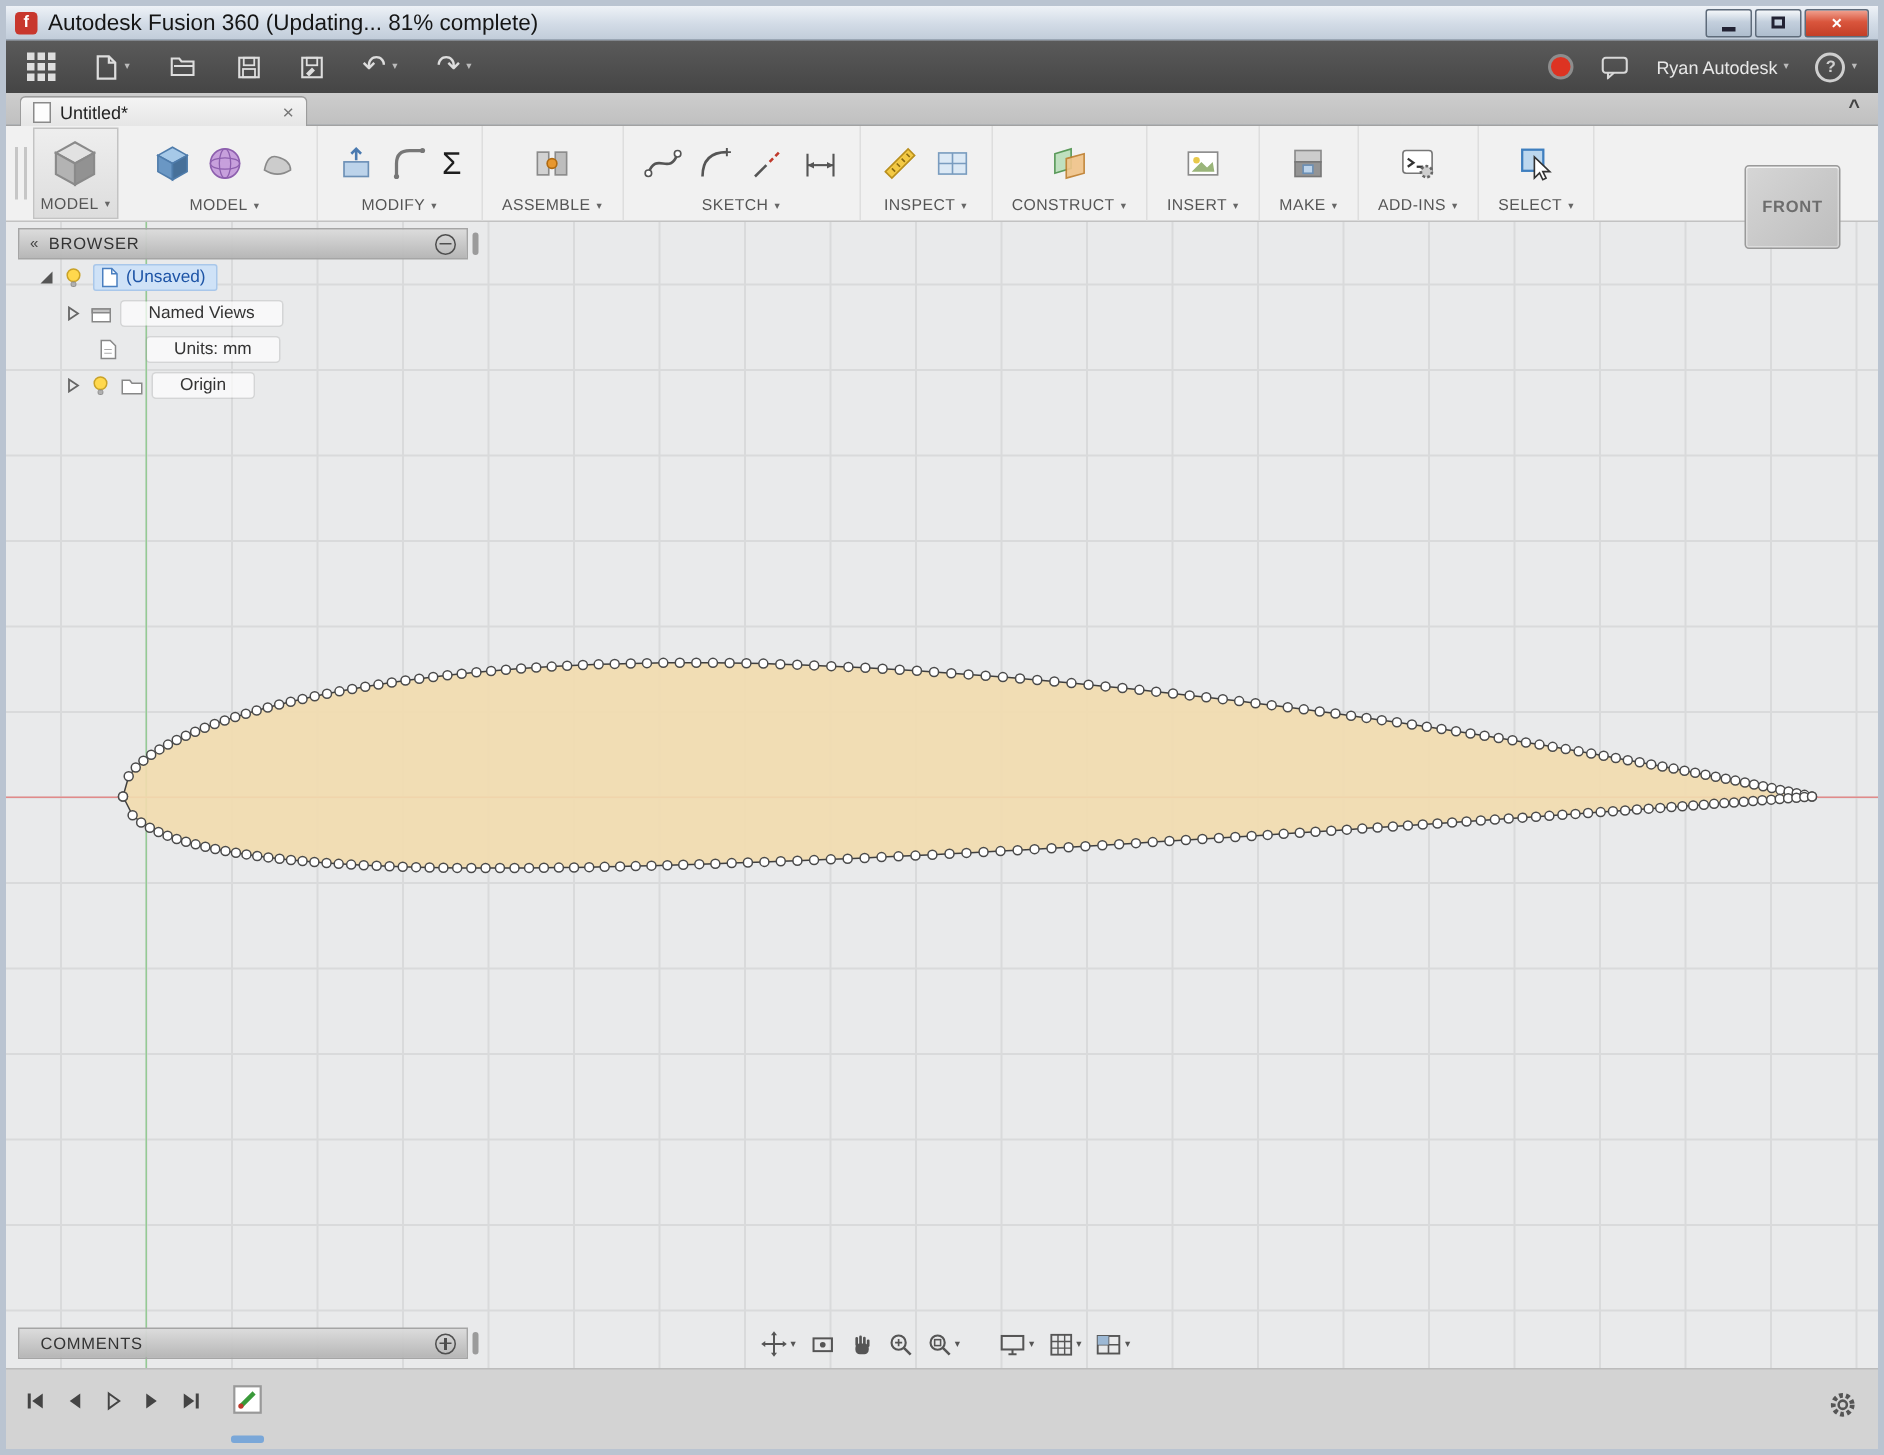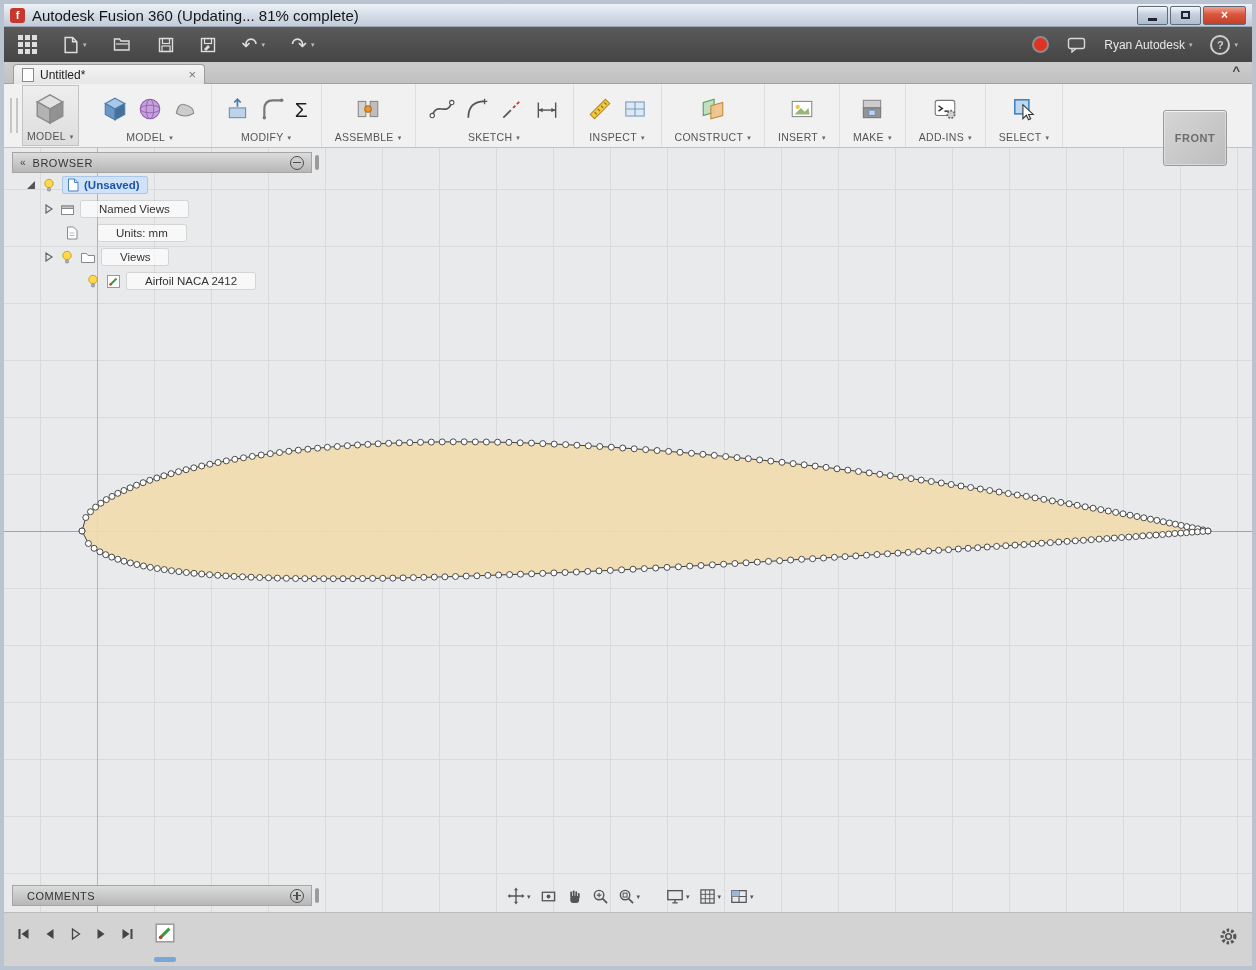--- a/index.html
+++ b/index.html
@@ -87,21 +87,21 @@
   .hdr-chevrons { font-size:10px; color:#444; line-height:1; }
   .circle-op { width:12px; height:12px; border:1.3px solid #4e4e4e; border-radius:50%; position:relative; cursor:pointer; }
   .circle-op::before { content:""; position:absolute; left:2px; right:2px; top:50%; height:1.4px; margin-top:-0.7px; background:#4e4e4e; }
   .circle-op.plus::after { content:""; position:absolute; top:2px; bottom:2px; left:50%; width:1.4px; margin-left:-0.7px; background:#4e4e4e; }
   .panel-grip { position:absolute; right:-8px; top:2px; width:4px; height:15px; background:#9b9b9b; border-radius:2px; }
   .brow { display:flex; align-items:center; height:24px; gap:6px; cursor:pointer; }
   .brow .pill { background:rgba(253,253,253,.72); border-radius:2px; padding:2px 18px; font-size:11.5px;
     color:#333; box-shadow:0 0 0 1px rgba(150,150,150,.25); white-space:nowrap; }
   .sel-box { display:flex; align-items:center; gap:5px; background:#cfe2f7; border:1px solid #a9c7ea;
     border-radius:2px; padding:1px 7px 1px 4px; }
-  .sel-box .root-label { color:#1d54a6; font-weight:bold; font-size:11.5px; }
+  .sel-box .root-label { color:#1d54a6; font-weight:normal; font-size:11.5px; }
   .ind-root { padding-left:14px; } .ind-1 { padding-left:32px; } .ind-units { padding-left:54px;gap:20px; } .ind-2 { padding-left:74px; }
 
   
   .comments { position:absolute; left:12px; top:885px; width:300px; z-index:7; }
 
   
   .navbar { position:absolute; left:505px; top:884px; height:24px; display:flex; align-items:center; gap:5px; z-index:7; }
   .nav-btn { display:flex; align-items:center; gap:2px; padding:1px 2px; cursor:pointer; }
   .nav-sep { width:12px; }
 
@@ -714,36 +714,24 @@
       <svg width="10" height="10">
           <polygon points="2,1 8,5 2,9" fill="none" stroke="#666" stroke-width="1.2"></polygon>
         </svg>
       <svg width="14" height="14" viewBox="0 0 14 14">
           <circle cx="7" cy="5.5" r="4.2" fill="#ffd84d" stroke="#c9a227"></circle>
           <rect x="5.4" y="10" width="3.2" height="3" rx="1" fill="#b0b0b0" stroke="#8a8a8a" stroke-width=".6"></rect>
         </svg>
       <svg width="16" height="13" viewBox="0 0 16 13">
           <path d="M1.5 2.5 h5 l1.5 2 h6.5 v7 h-13 z" fill="#fff" stroke="#888"></path>
         </svg>
-      <span class="pill">Views</span>
-    </div>
-
-
-    <div class="brow ind-2">
-      <svg width="14" height="14" viewBox="0 0 14 14">
-          <circle cx="7" cy="5.5" r="4.2" fill="#ffd84d" stroke="#c9a227"></circle>
-          <rect x="5.4" y="10" width="3.2" height="3" rx="1" fill="#b0b0b0" stroke="#8a8a8a" stroke-width=".6"></rect>
-        </svg>
-      <svg width="15" height="15" viewBox="0 0 15 15">
-          <rect x="1.5" y="1.5" width="12" height="12" fill="#fff" stroke="#999"></rect>
-          <path d="M4.5 10.5 L10.5 4.5" stroke="#3a9a3a" stroke-width="2"></path>
-          <circle cx="4.5" cy="10.5" r="1.2" fill="#c0392b"></circle>
-        </svg>
-      <span class="pill">Airfoil NACA 2412</span>
-    </div>
+      <span class="pill">Origin</span>
+    </div>
+
+
   </div>
 
   <div class="comments">
     <div class="panel-header">
       <span class="hdr-title">COMMENTS</span>
       <span class="spacer"></span>
       <span class="circle-op plus"></span>
       <span class="panel-grip"></span>
     </div>
   </div>

